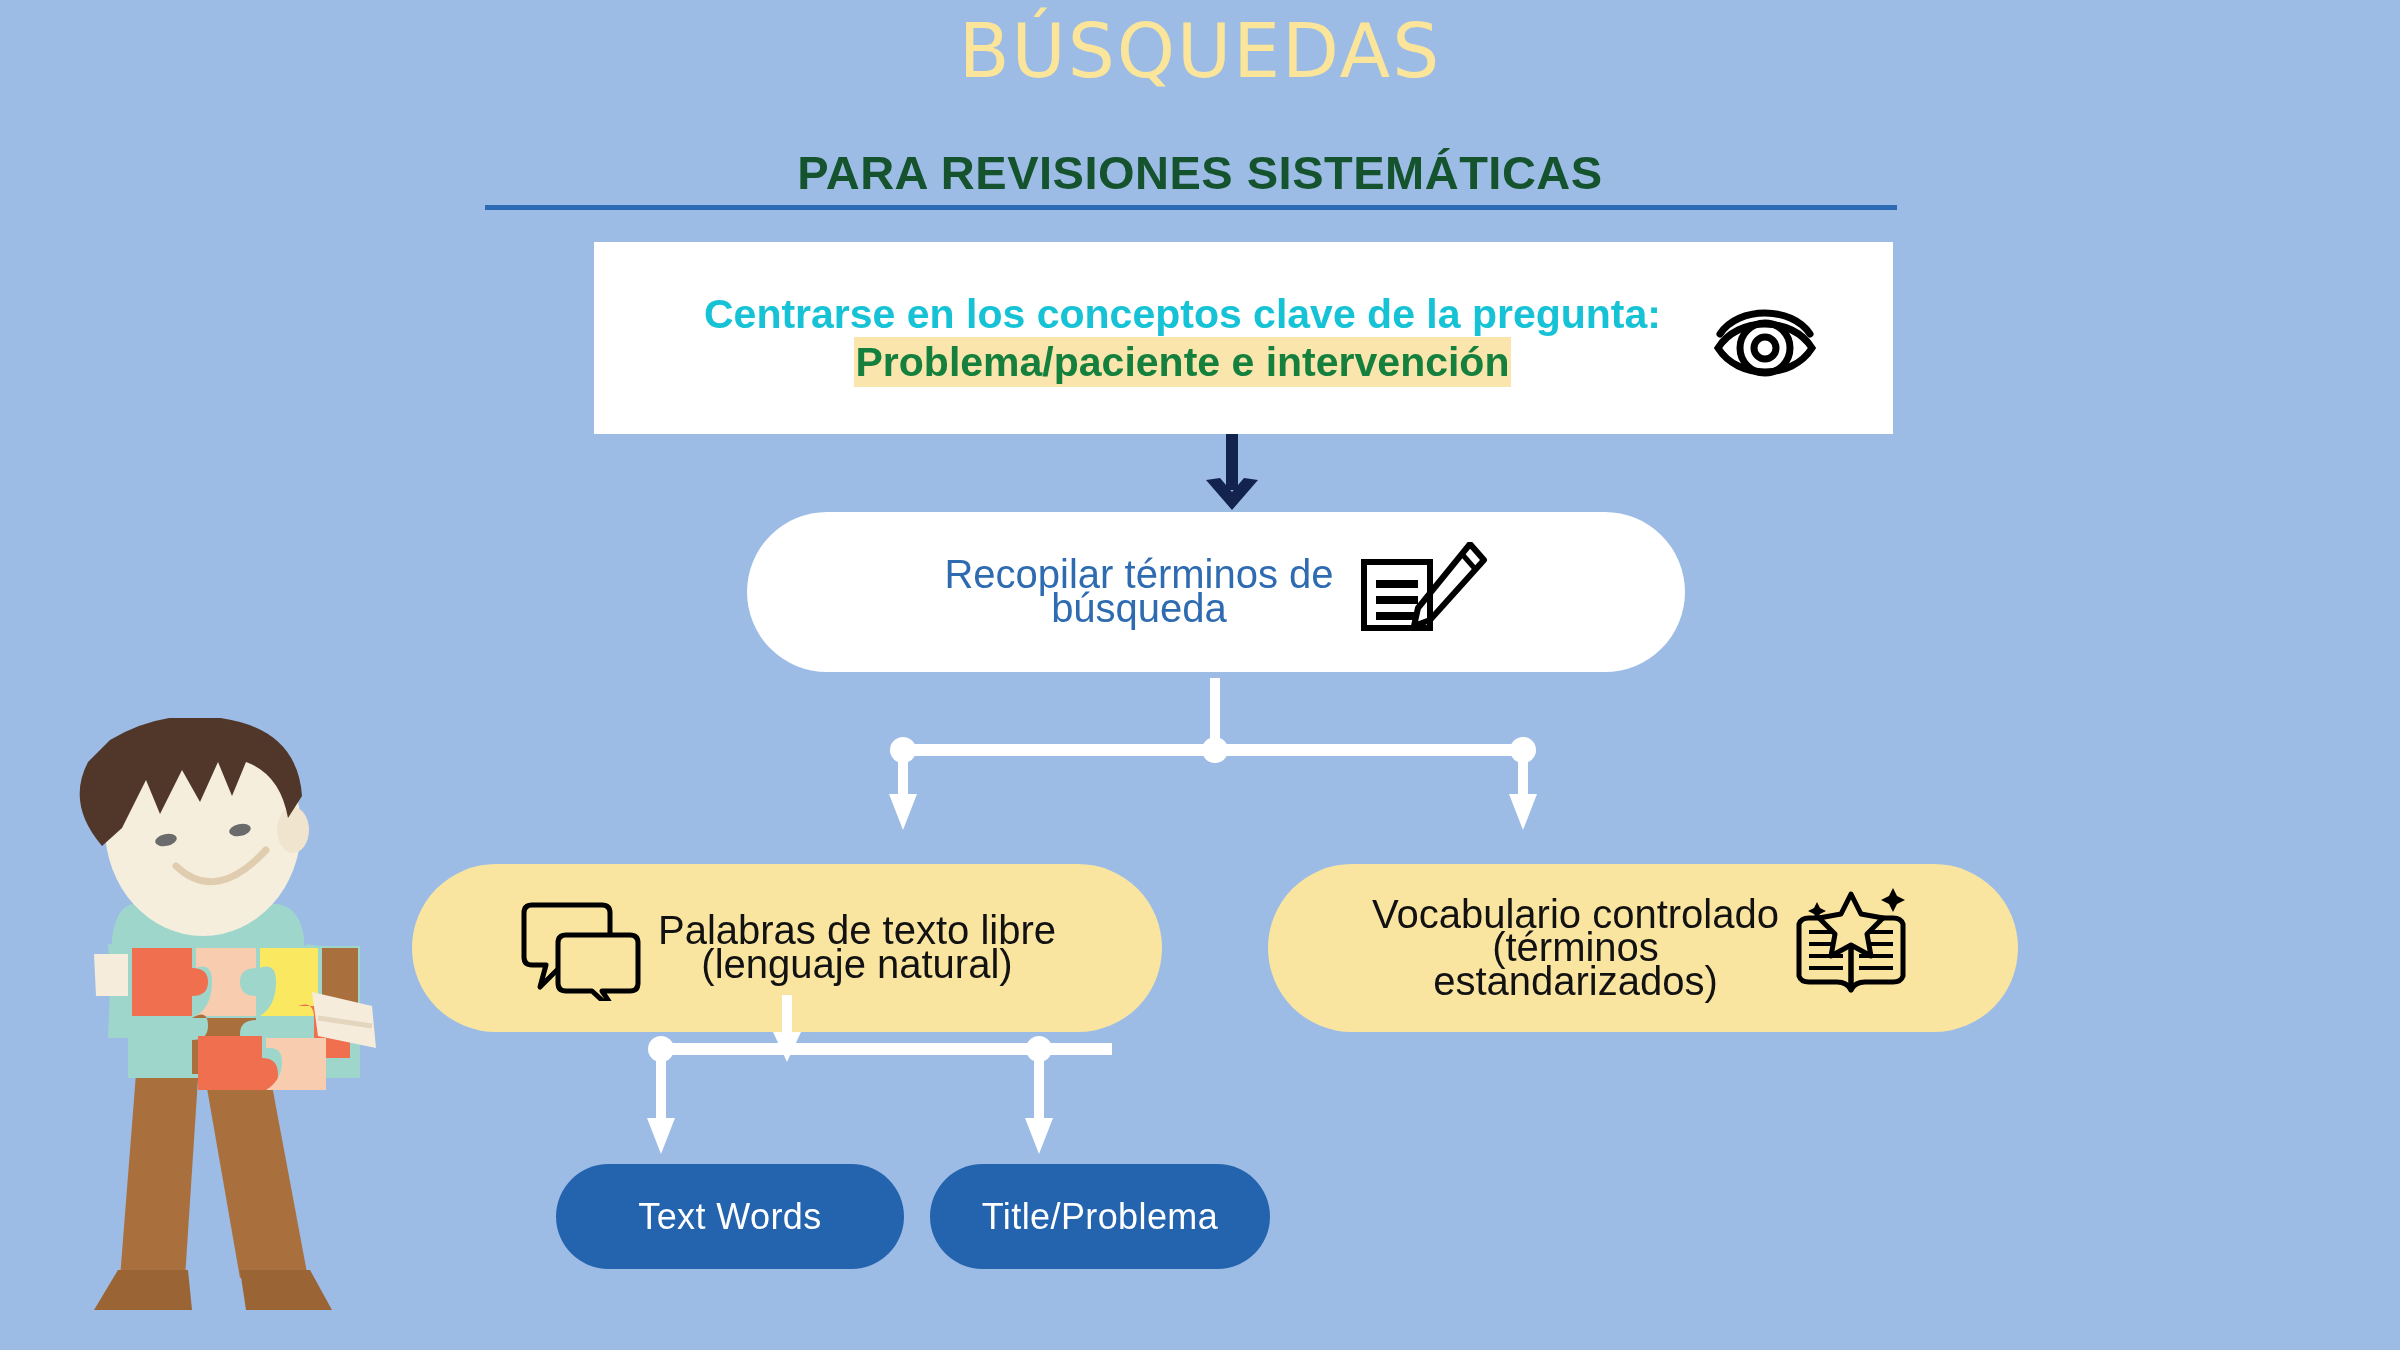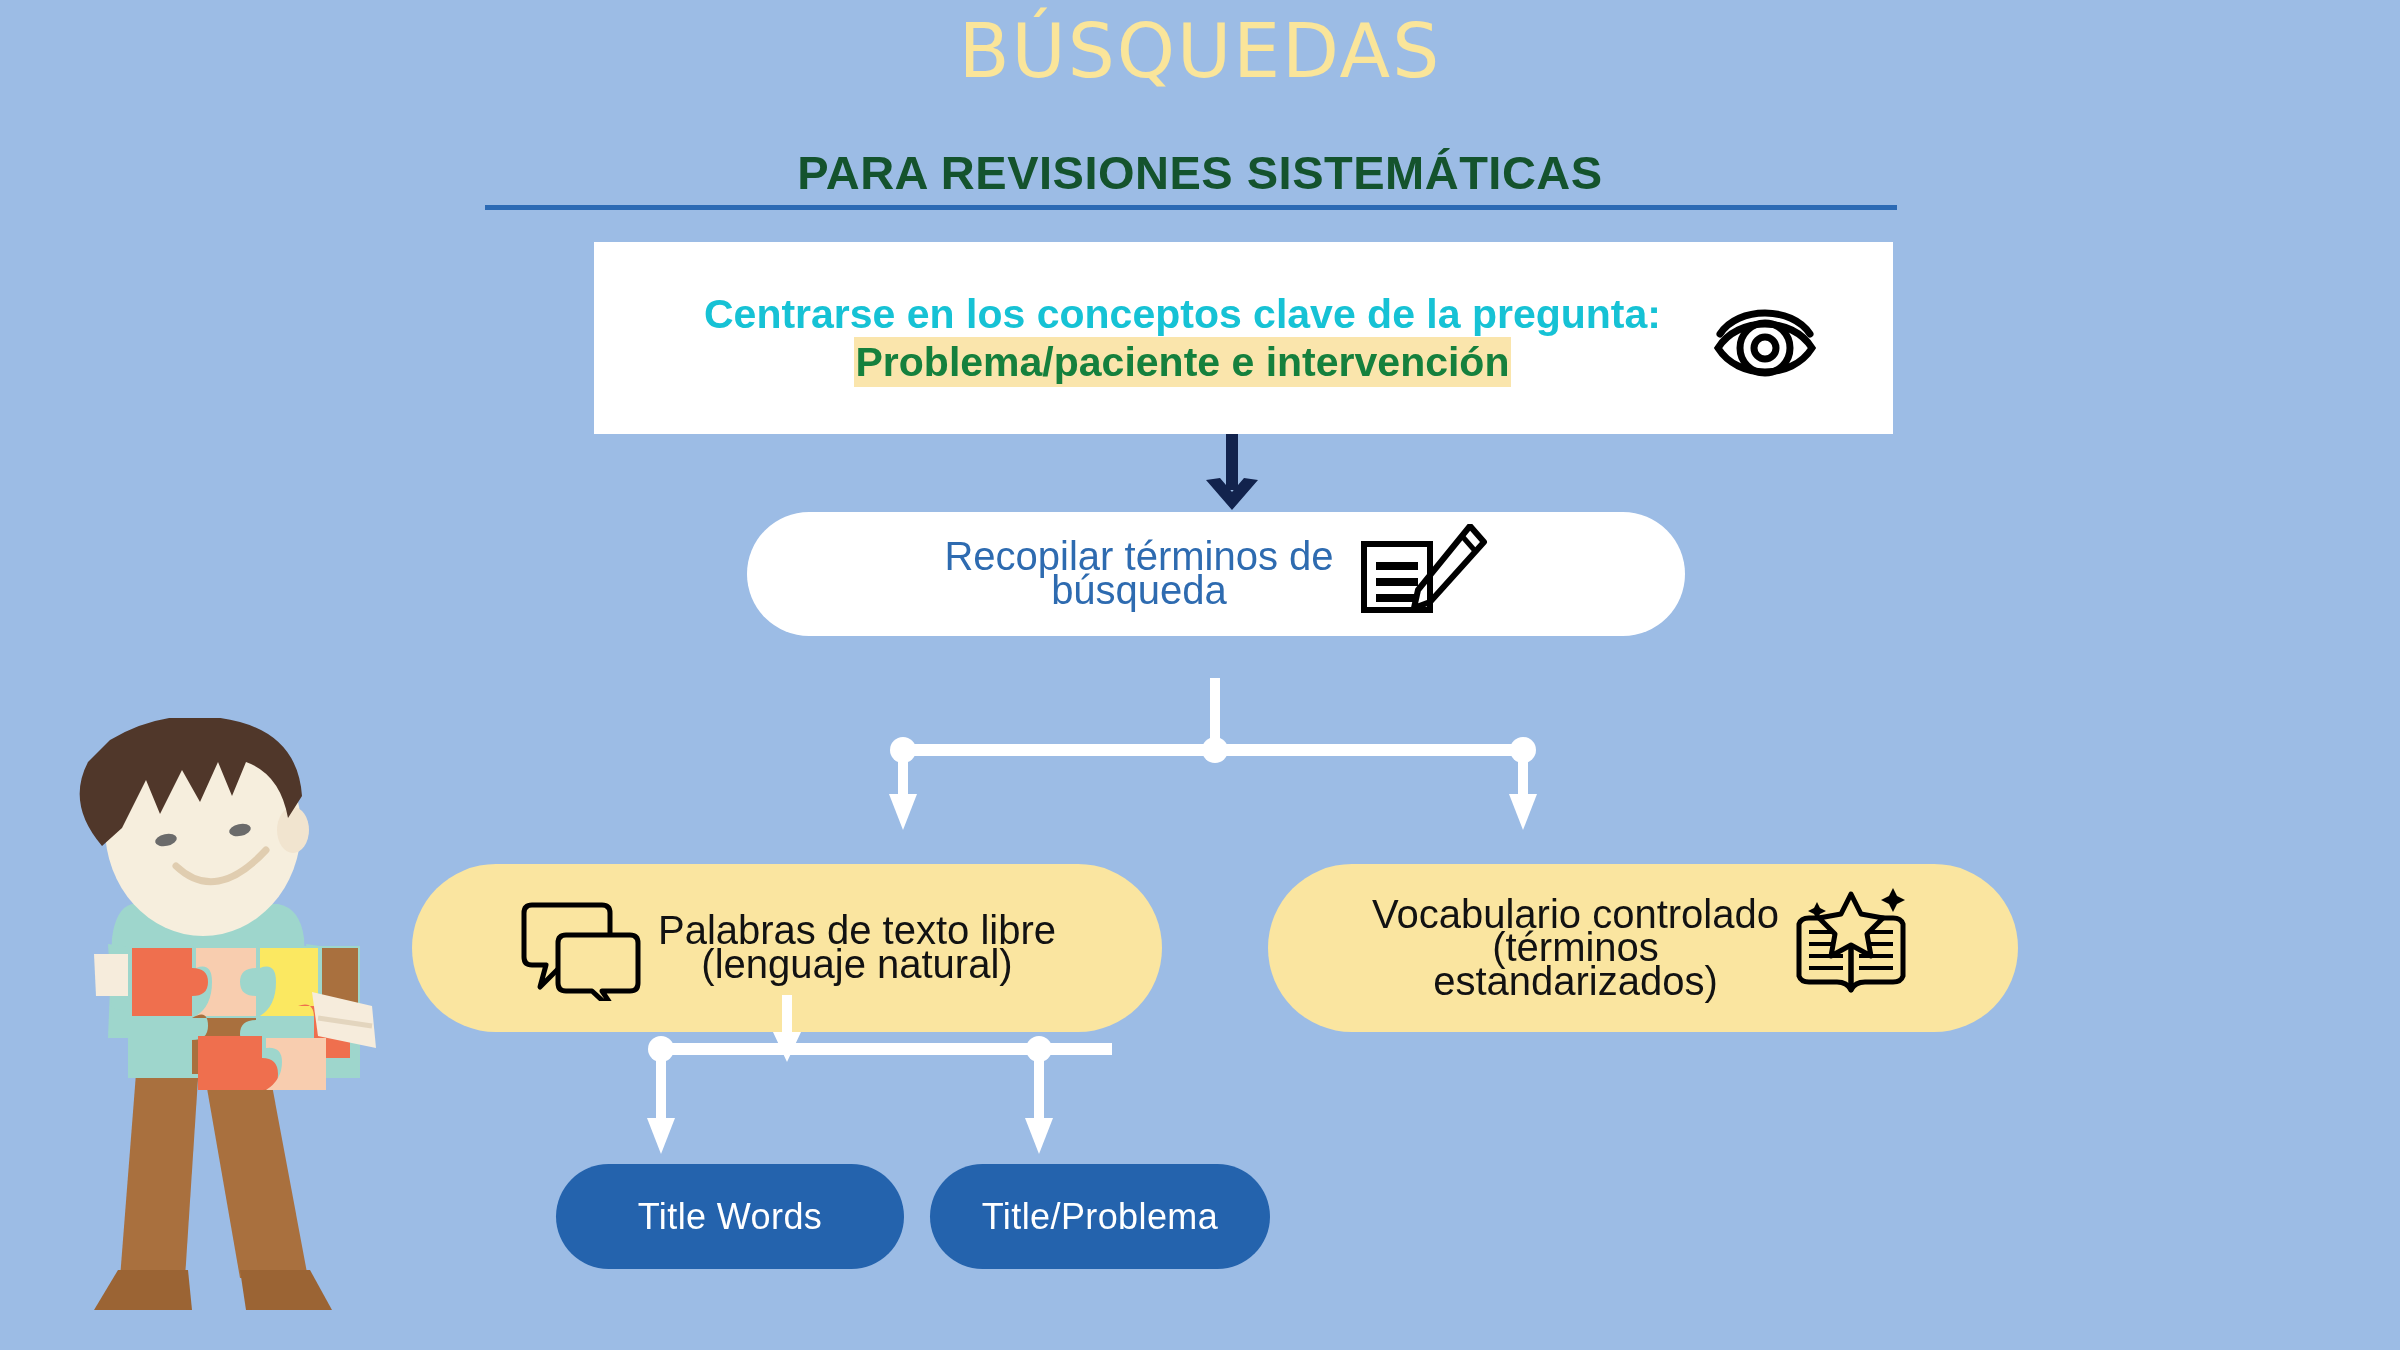--- a/index.html
+++ b/index.html
@@ -55,21 +55,21 @@
     box-decoration-break:clone;margin-top:44px; -webkit-box-decoration-break:clone;
   }
   #eye-icon { flex:0 0 auto; margin-left:6px; }
 
   
   #arrow-dark { position:absolute; left:1196px; top:434px; }
 
   
   #step2-box {
     position:absolute; left:747px; top:512px;
-    width:938px; height:124px;
+    width:938px; height:160px;
     background:#ffffff; border-radius:83px;
     display:flex; align-items:center; justify-content:center;
     gap:14px;
   }
   #step2-text {
     font-family:"Liberation Sans", sans-serif;
     font-size:40px; font-weight:400; line-height:0.84;
     color:#2e6bb0; text-align:center;
     white-space:pre-line;
   }
@@ -231,21 +231,21 @@
       <path d="M4 0 L32 0 L18 36 Z" fill="#ffffff"></path>
     </svg>
 </div>
 <div style="position:absolute; left:1021px; top:1118px;">
   <svg width="36" height="38" viewBox="0 0 36 38">
       <path d="M4 0 L32 0 L18 36 Z" fill="#ffffff"></path>
     </svg>
 </div>
 
 <div class="blue-pill" id="btn-text-words">
-  <span>Title Words</span>
+  <span>Text Words</span>
 </div>
 <div class="blue-pill" id="btn-title-abstract">
   <span>Title/Problema</span>
 </div>
 
 <div id="boy-illustration">
   <svg width="340" height="632" viewBox="0 0 340 632">
 
     <path d="M88 330 L150 330 L135 560 L70 560 Z" fill="#a9703e"></path>
     <path d="M150 330 L215 330 L258 560 L190 560 Z" fill="#a9703e"></path>

